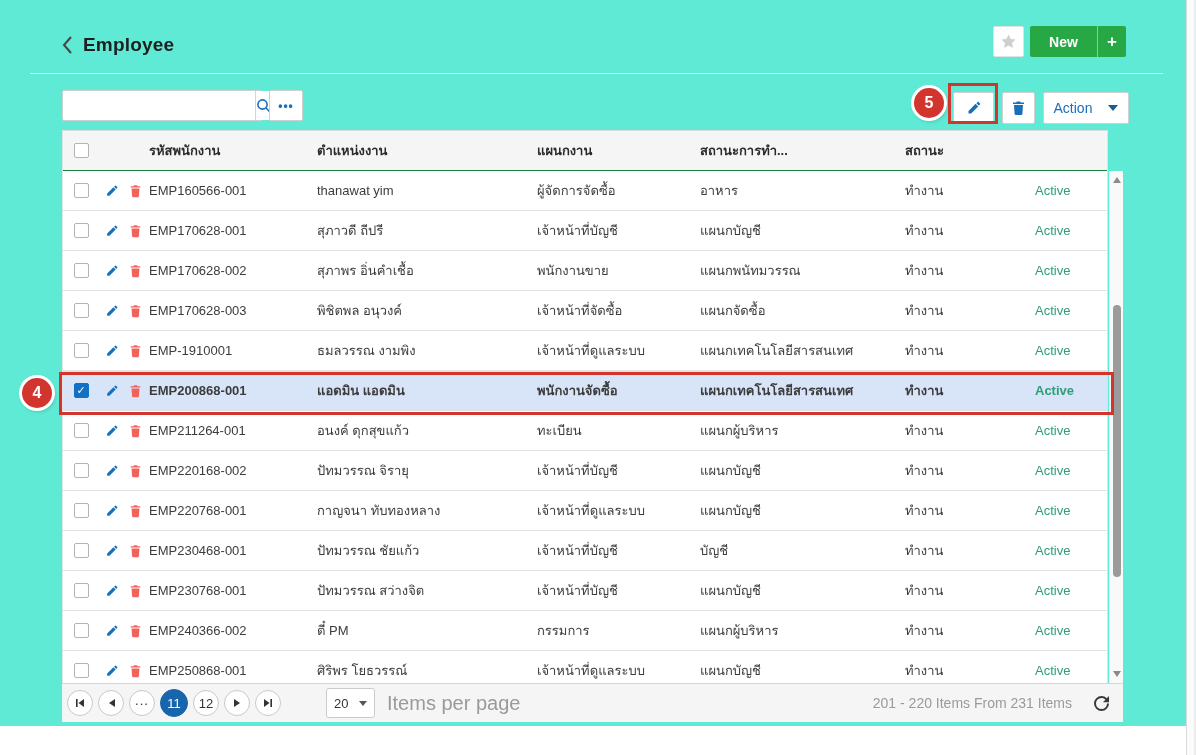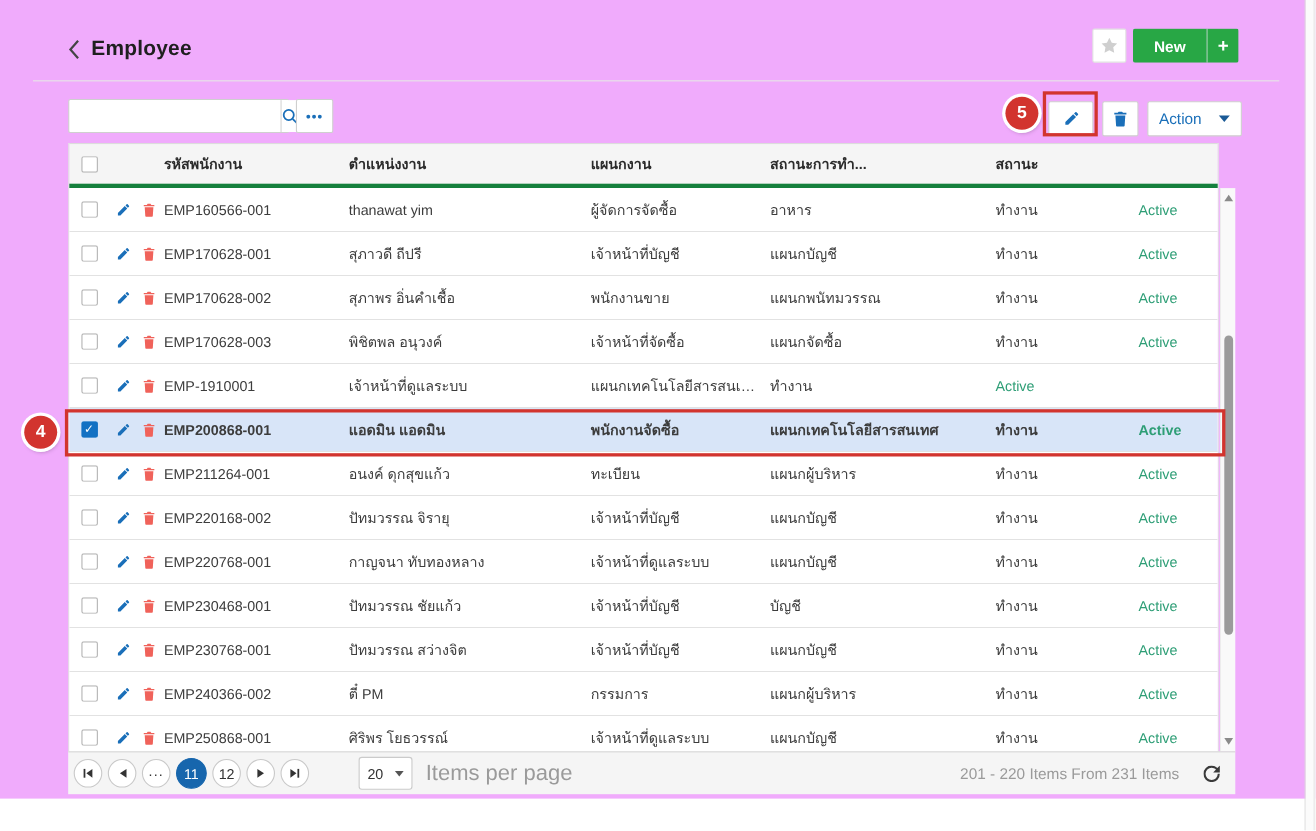--- a/index.html
+++ b/index.html
@@ -1,21 +1,21 @@
 <!DOCTYPE html>
 <html><head>
 <meta charset="utf-8">
 <style>
   * { margin:0; padding:0; box-sizing:border-box; }
   html,body { width:1196px; height:755px; }
   body {
     font-family:"Liberation Sans","DejaVu Sans",sans-serif;
     background:#ffffff; color:#333; overflow:hidden;
   }
-  .page { position:relative; width:1196px; height:726px; background:#f0abfc; }
+  .page { position:relative; width:1196px; height:726px; background:#5eead4; }
   .right-edge { position:absolute; left:1186px; top:0; width:1px; height:755px; background:#d9d9d9; }
   .right-strip { position:absolute; left:1187px; top:0; width:9px; height:755px; background:#fbfbfb; border-right:2px solid #ececec; }
 
   
   .hdr { position:absolute; left:62px; top:28px; height:34px; display:flex; align-items:center; gap:10px; }
   .back-ic { color:#444; cursor:pointer; display:flex; align-items:center; }
   .page-title { font-size:19px; font-weight:700; color:#1f1f1f; letter-spacing:.2px; }
   .hdr-divider { position:absolute; left:30px; top:73px; width:1133px; height:1px; background:#e7e7e7; }
   .hdr-right { position:absolute; left:993px; top:26px; display:flex; align-items:flex-start; gap:6px; }
   .star-btn { width:31px; height:31px; background:#fff; border:1px solid #e2e2e2; border-radius:2px;
@@ -42,21 +42,21 @@
   .icon-btn.trash-b { width:33px; }
   .action-btn { width:86px; height:32px; background:#fff; border:1px solid #d0d0d0; border-radius:2px;
                 display:flex; align-items:center; justify-content:center; gap:16px; cursor:pointer;
                 color:#1a6fb9; font-size:14px; }
   .caret { width:0; height:0; border-left:5px solid transparent; border-right:5px solid transparent;
            border-top:6px solid #1a5a96; }
 
   
   .grid { position:absolute; left:62px; top:130px; width:1046px; border-left:1px solid #e3e3e3; border-right:1px solid #e3e3e3; }
   .g-row { display:grid; grid-template-columns:36px 44px 168px 220px 163px 205px 130px 80px; align-items:center; }
-  .g-head { height:41px; background:#f5f5f5; border-top:1px solid #dcdcdc; border-bottom:4px solid #15803d;
+  .g-head { height:41px; background:#f5f5f5; border-top:1px solid #dcdcdc; border-bottom:1px solid #15803d;
             font-weight:700; font-size:13px; color:#2b2b2b; }
   .g-body { height:513px; overflow:hidden; background:#fff; }
   .g-body .g-row { height:40px; border-bottom:1px solid #e2e2e2; font-size:13px; color:#3c3c3c; background:#fff; }
   .g-body .g-row.selected { background:#d8e5f8; font-weight:700; }
   .cell { padding:0 6px; white-space:nowrap; overflow:hidden; text-overflow:ellipsis; }
   .cell.chk { display:flex; justify-content:center; }
   .cell.icons { display:flex; gap:10px; align-items:center; padding-left:6px; }
   .cbx { width:15px; height:15px; border:1px solid #b3b3b3; border-radius:2px; background:#fff; cursor:pointer;
          display:flex; align-items:center; justify-content:center; font-size:11px; color:#fff; }
   .cbx.checked { background:#1371c3; border-color:#1371c3; }
@@ -280,20 +280,21 @@
                 <path fill="#1a6fb9" d="M2.5 10.9V13.5h2.6l7.1-7.1-2.6-2.6-7.1 7.1zM14 4.4c.3-.3.3-.7 0-1l-1.4-1.4c-.3-.3-.7-.3-1 0l-1.2 1.2 2.4 2.4L14 4.4z"></path>
               </svg>
         </span>
         <span class="ic">
           <svg width="13" height="14" viewBox="0 0 14 16">
                 <path fill="#f0625a" d="M2.5 5h9l-.6 9.1c0 .5-.5.9-1 .9H4.1c-.5 0-1-.4-1-.9L2.5 5zM9.4 2.6l-.6-.8C8.7 1.6 8.4 1.5 8.2 1.5H5.8c-.2 0-.5.1-.6.3l-.6.8H1.5V4h11V2.6H9.4z"></path>
               </svg>
         </span>
       </div>
       <div class="cell">EMP-1910001</div>
+      <div class="cell">ธมลวรรณ งามพิง</div>
       <div class="cell">เจ้าหน้าที่ดูแลระบบ</div>
       <div class="cell">แผนกเทคโนโลยีสารสนเทศ</div>
       <div class="cell">ทำงาน</div>
       <div class="cell status-green">Active</div>
     </div>
         <div class="g-row selected">
       <div class="cell chk">
             <span class="cbx checked"></span>
           </div>
       <div class="cell icons">

